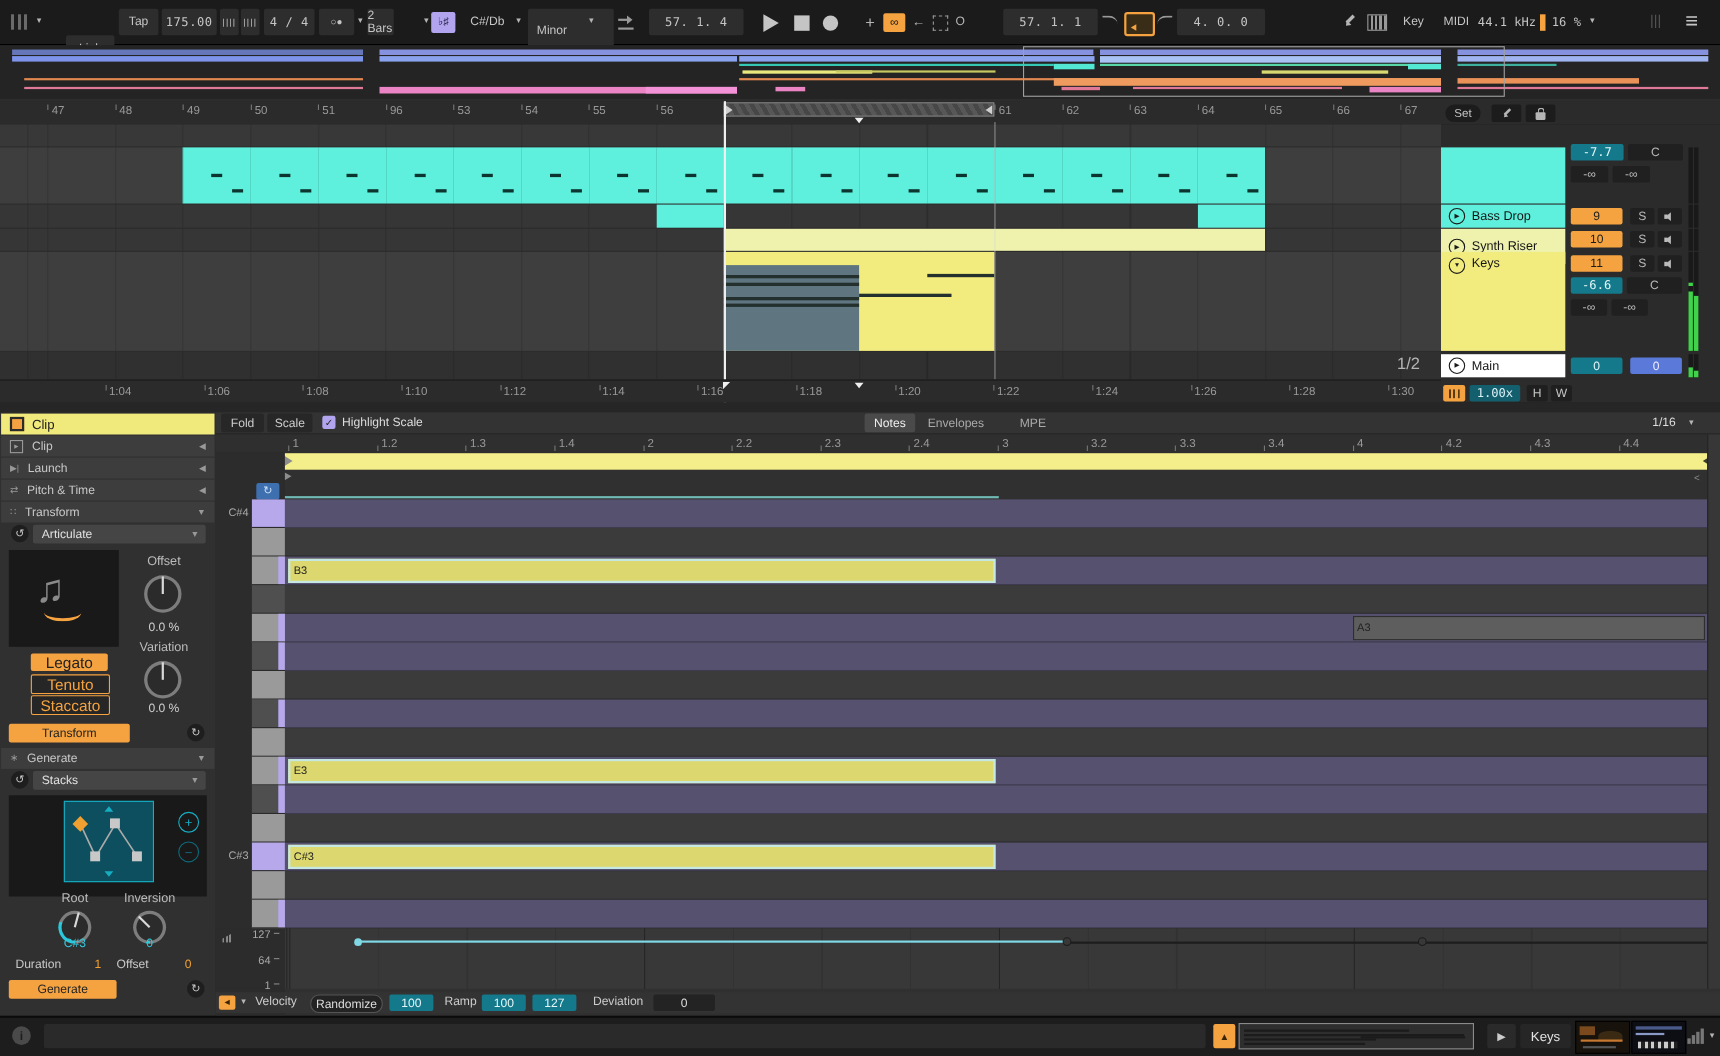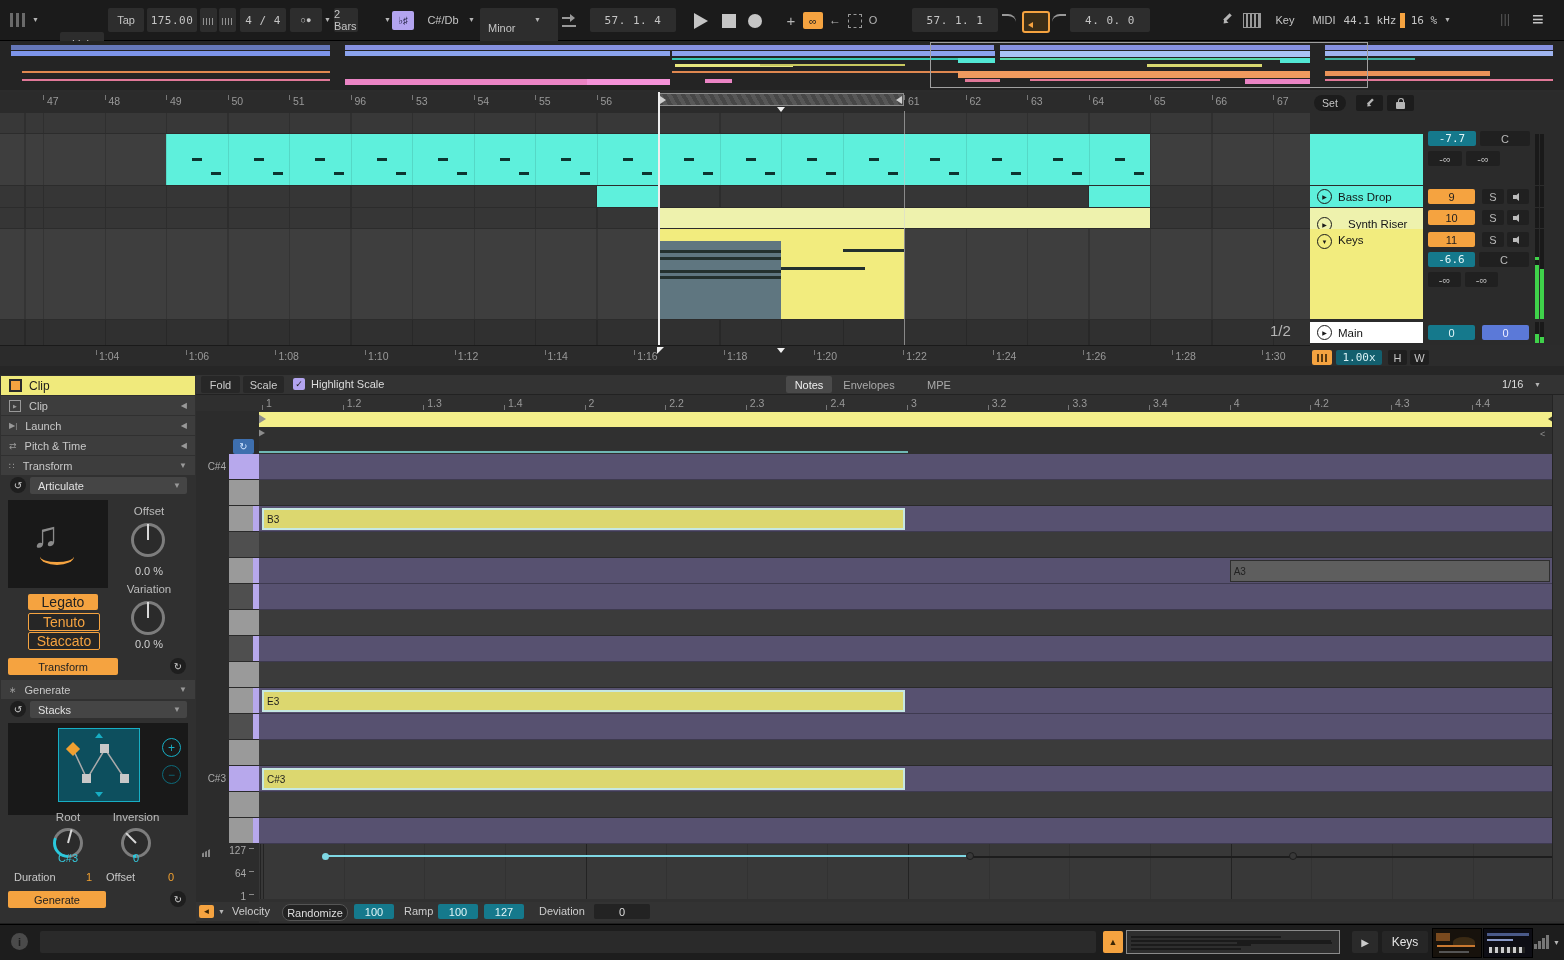--- a/index.html
+++ b/index.html
@@ -302,21 +302,21 @@
         <span>Bass Drop</span>
       </div>
       <div class="mixnum orangebox" style="left:118px;top:76px;width:47px;">9</div>
       <div class="mixnum darkbox" style="left:172px;top:76px;width:22px;">S</div>
       <div class="mixnum darkbox" style="left:197px;top:76px;width:22px;">
           <div class="spk"></div>
         </div>
       <div class="meterstrip" style="left:225px;top:73px;height:21px;"></div>
       <div class="meterstrip" style="left:230px;top:73px;height:21px;"></div>
 
-      <div class="hname" style="top:95px;height:32px;background:#eef2ad;gap:10px;">
+      <div class="hname" style="top:95px;height:32px;background:#eef2ad;">
         <div class="pcirc">▶</div>
         <span>Synth Riser</span>
       </div>
       <div class="mixnum orangebox" style="left:118px;top:97px;width:47px;">10</div>
       <div class="mixnum darkbox" style="left:172px;top:97px;width:22px;">S</div>
       <div class="mixnum darkbox" style="left:197px;top:97px;width:22px;">
           <div class="spk"></div>
         </div>
       <div class="meterstrip" style="left:225px;top:95px;height:20px;"></div>
       <div class="meterstrip" style="left:230px;top:95px;height:20px;"></div>

